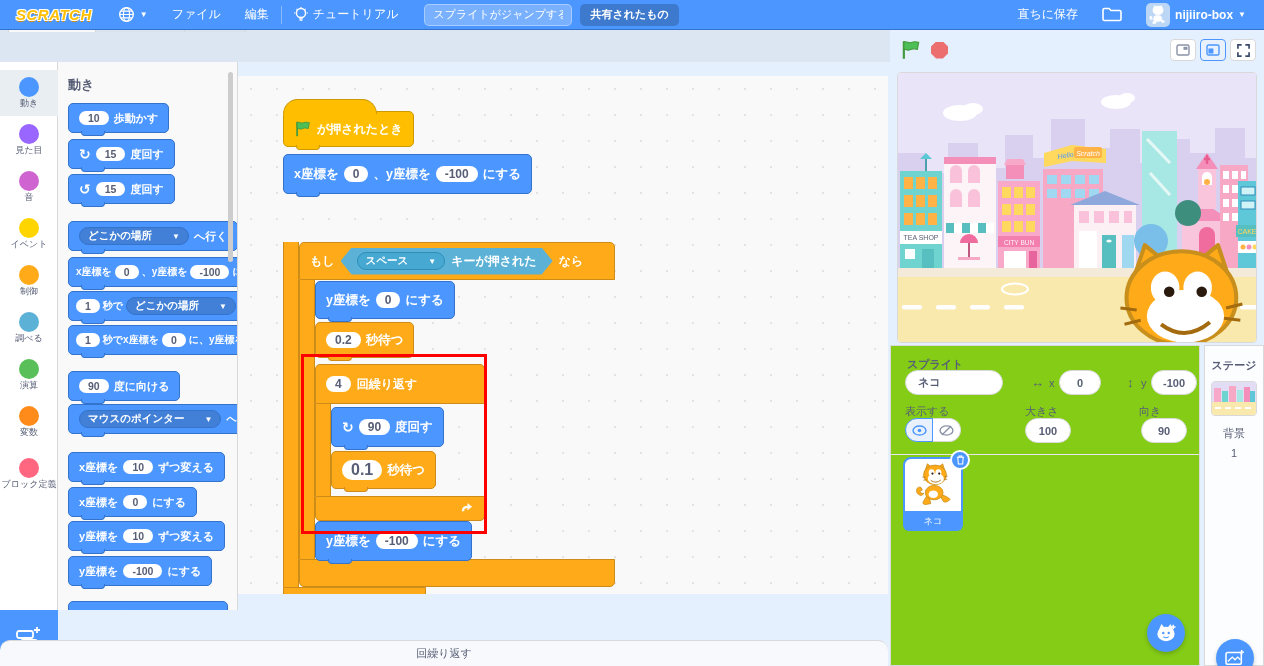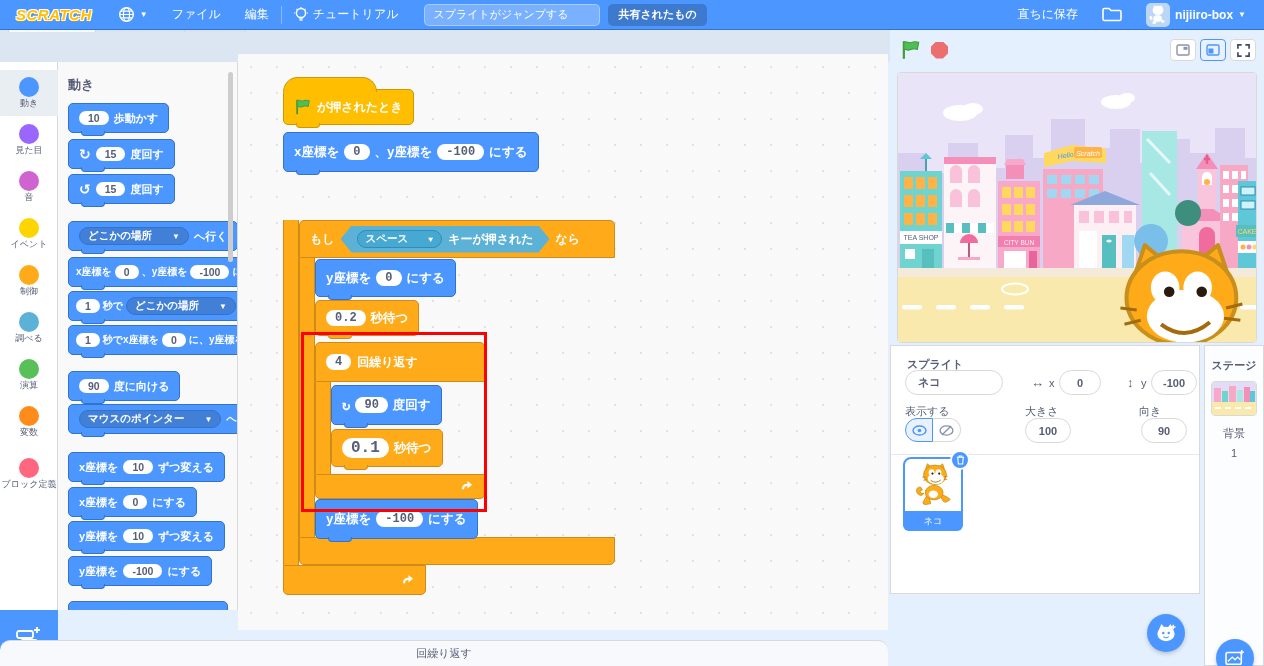--- a/index.html
+++ b/index.html
@@ -6,21 +6,21 @@
   html,body { width:1264px; height:666px; overflow:hidden; }
   body { font-family:"Liberation Sans","DejaVu Sans",sans-serif; position:relative; background:#E5F0FF; color:#575E75; }
   .abs { position:absolute; }
 
   
   .menubar { position:absolute; left:0; top:0; width:1264px; height:30px; background:#4C97FF; border-bottom:1px solid #3373CC; display:flex; align-items:center; color:#fff; font-size:12px; z-index:50; }
   .logo { font-weight:bold; font-style:italic; font-size:15px; color:#FFBF00; letter-spacing:.5px; margin-left:16px;
           text-shadow:-1px -1px 0 #fff,1px -1px 0 #fff,-1px 1px 0 #fff,1px 1px 0 #fff,0 2px 0 #d98c00; }
   .mi { padding:0 12px; height:30px; display:flex; align-items:center; gap:5px; cursor:default; white-space:nowrap; }
   .msep { width:1px; height:18px; background:rgba(255,255,255,.35); }
-  .title-input { width:176px; height:22px; border:1px solid rgba(255,255,255,.35); border-radius:5px; background:rgba(255,255,255,.25); color:#fff; font-size:11px; padding:0 8px; font-family:inherit; }
+  .title-input { width:148px; height:22px; border:1px solid rgba(255,255,255,.35); border-radius:5px; background:rgba(255,255,255,.25); color:#fff; font-size:11px; padding:0 8px; font-family:inherit; }
   .btn-dark { background:#3D79CC; border-radius:5px; height:22px; display:flex; align-items:center; padding:0 10px; font-size:11px; font-weight:bold; }
   .btn-page { background:rgba(0,0,0,.13); border-radius:5px; height:24px; display:flex; align-items:center; gap:6px; padding:0 10px; font-size:11px; font-weight:bold; }
   .avatar { width:24px; height:24px; border-radius:5px; background:#BCD7F5; display:flex; align-items:center; justify-content:center; overflow:hidden; }
   .caret { font-size:8px; }
 
   
   .workstrip { position:absolute; left:0; top:30px; width:890px; height:32px; background:#DCE5F2; }
   .tab { position:absolute; top:3px; height:29px; border:1px solid #D0D8E4; border-bottom:none; border-radius:14px 14px 0 0; display:flex; align-items:center; gap:6px; padding:0 14px; font-size:12px; font-weight:bold; color:#575E75; background:#D9E3F0; }
   .tab.active { background:#F9F9F9; color:#4C97FF; z-index:2; }
 
@@ -45,34 +45,34 @@
   .drop { background:var(--dd); border:1px solid var(--bd); border-radius:999px; padding:1px 8px; color:#fff; font-size:10.5px; font-weight:bold; display:flex; align-items:center; gap:20px; }
   .rot { font-size:14px; font-weight:bold; }
   .hat::before { content:""; position:absolute; top:-13px; left:-1px; width:92px; height:14px; background:var(--bg); border:1px solid var(--bd); border-bottom:none; border-radius:24px 24px 0 0; }
   .c-head, .c-foot, .c-spine { position:absolute; background:var(--bg); border:1px solid var(--bd); color:#fff; font-weight:bold; }
   .c-head { border-radius:5px 5px 0 0; display:flex; align-items:center; gap:6px; padding:0 10px; font-size:12px; }
   .c-spine { width:16px; border-top:none; border-bottom:none; }
   .c-foot { border-radius:0 0 5px 5px; display:flex; align-items:center; justify-content:flex-end; padding:0 10px; }
   .looparrow { width:15px; height:15px; }
 
   
-  .codearea { position:absolute; left:238px; top:54px; width:650px; height:576px; background:#F9F9F9;
-              background-image:radial-gradient(circle,#E3E3E3 1.2px,transparent 1.3px); background-size:26px 26px; overflow:hidden;font-family:Liberation Mono, monospace; }
+  .codearea { position:absolute; left:238px; top:76px; width:650px; height:518px; background:#F9F9F9;
+              background-image:radial-gradient(circle,#E3E3E3 1.2px,transparent 1.3px); background-size:26px 26px; overflow:hidden; }
   .script-blk { font-size:12px; }
   .hexcond { clip-path:polygon(11px 0,calc(100% - 11px) 0,100% 50%,calc(100% - 11px) 100%,11px 100%,0 50%); background:#5CB1D6; height:27px; display:flex; align-items:center; gap:6px; padding:0 16px; }
   .redbox { position:absolute; left:301px; top:340px; width:186px; height:180px; border:3px solid #FF0000; z-index:30; pointer-events:none; }
 
   
   .rightpanel { position:absolute; left:890px; top:30px; width:374px; height:636px; background:#E5F0FF; }
   .stagectrl { position:absolute; top:8px; height:24px; display:flex; align-items:center; }
   .sizebtn { width:26px; height:22px; border:1px solid #D9D9D9; background:#FFF; border-radius:4px; display:flex; align-items:center; justify-content:center; margin-left:4px; }
   .sizebtn.sel { background:#E9F1FC; border-color:#4C97FF; }
   .stageframe { position:absolute; left:7px; top:42px; width:360px; height:271px; background:#FFF; border:1px solid #D9D9D9; border-radius:4px; overflow:hidden; }
 
-  .spritepanel { position:absolute; left:0; top:315px; width:310px; height:249px; background:#ffffff; border:1px solid #D9D9D9; border-radius:0 0 0 0; }
+  .spritepanel { position:absolute; left:0; top:315px; width:310px; height:321px; background:#84cc16; border:1px solid #D9D9D9; border-radius:0 0 0 0; }
   .lbl { font-size:11px; color:#575E75; }
   .pill-input { border:1px solid #D9D9D9; border-radius:999px; background:#FFF; font-size:11px; font-weight:bold; color:#575E75; display:flex; align-items:center; justify-content:center; }
   .eyebtn { width:28px; height:24px; border:1px solid #D9D9D9; background:#FFF; display:flex; align-items:center; justify-content:center; }
   .eyebtn.on { background:#E9F1FC; border-color:#4C97FF; }
   .spritecard { position:absolute; left:12px; top:111px; width:60px; height:74px; background:#FFF; border:2px solid #4C97FF; border-radius:8px; overflow:visible; }
   .spritecard .thumb { position:absolute; left:8px; top:4px; width:44px; height:44px; }
   .spritecard .namebar { position:absolute; left:-2px; bottom:-2px; width:60px; height:20px; background:#4C97FF; border-radius:0 0 6px 6px; color:#fff; font-size:9px; display:flex; align-items:center; justify-content:center; }
   .trashbadge { position:absolute; right:-9px; top:-9px; width:20px; height:20px; border-radius:50%; background:#4C97FF; border:2px solid #FFF; display:flex; align-items:center; justify-content:center; }
   .roundbtn { position:absolute; width:38px; height:38px; border-radius:50%; background:#4C97FF; display:flex; align-items:center; justify-content:center; box-shadow:0 2px 4px rgba(0,0,0,.2); }
   .stagepanel { position:absolute; left:314px; top:315px; width:60px; height:321px; background:#FCFDFF; border:1px solid #D9D9D9; display:flex; flex-direction:column; align-items:center; }

